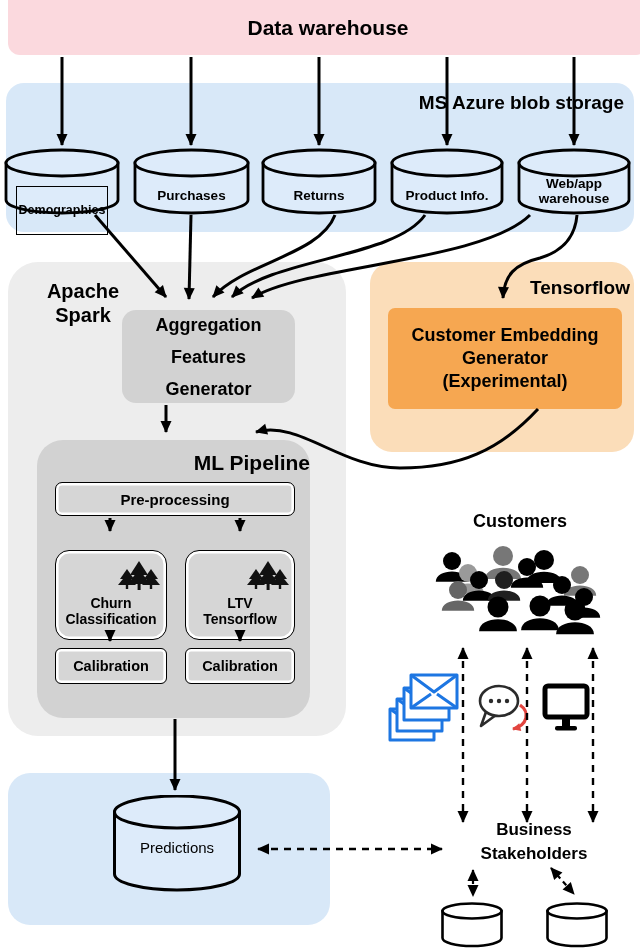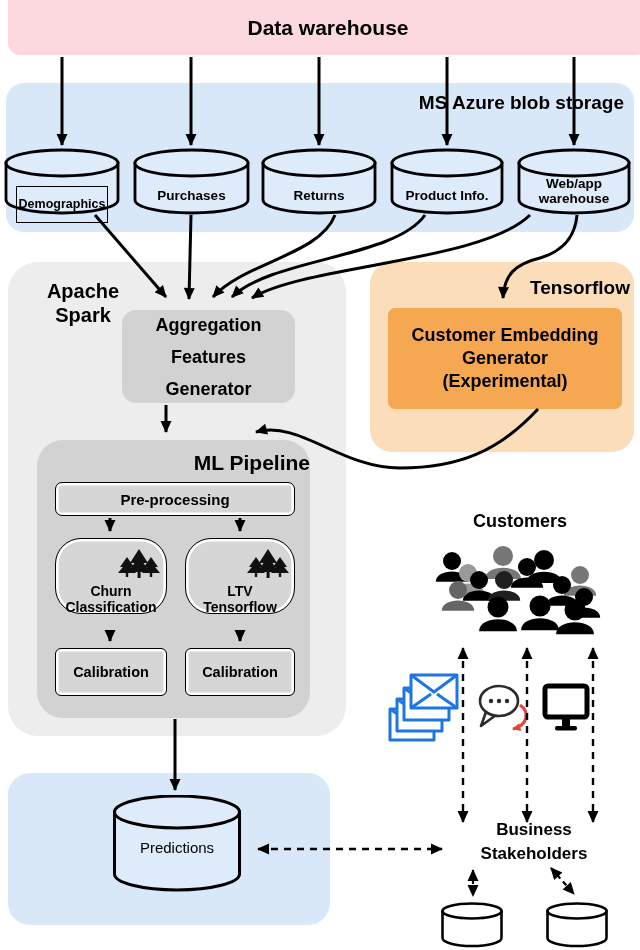--- a/index.html
+++ b/index.html
@@ -17,21 +17,21 @@
 
   .banner{left:8px;top:0;width:640px;height:55px;background:var(--pink);
     border-radius:0 0 12px 12px;display:flex;align-items:center;justify-content:center;
     font-size:21px;font-weight:bold}
 
   .azure{left:6px;top:83px;width:628px;height:149px;background:var(--azure);border-radius:18px}
   .azure-label{position:absolute;right:10px;top:9px;font-size:19px;font-weight:bold}
 
   .cyl{position:absolute}
   .cyl-label{position:absolute;left:0;right:0;text-align:center;font-weight:bold;font-size:13.5px;line-height:15px}
-  .cyl-label .boxed{display:inline-block;border:1.3px solid #000;padding:10px 2px;font-size:12.5px}
+  .cyl-label .boxed{display:inline-block;border:1.3px solid #000;padding:16px 2px;font-size:12.5px}
 
   .spark{left:8px;top:262px;width:338px;height:474px;background:var(--spark);border-radius:30px}
   .spark-label{position:absolute;left:26px;top:17px;width:98px;text-align:center;
     font-size:20px;font-weight:bold;line-height:24px}
 
   .tf{left:370px;top:262px;width:264px;height:190px;background:var(--tflight);border-radius:22px}
   .tf-label{position:absolute;right:4px;top:15px;font-size:19px;font-weight:bold}
 
   .aggbox{left:122px;top:310px;width:173px;height:93px;background:var(--boxgray);
     border-radius:14px;display:flex;align-items:center;justify-content:center;
@@ -40,27 +40,27 @@
   .embedbox{left:388px;top:308px;width:234px;height:101px;background:var(--tforange);
     border-radius:7px;display:flex;align-items:center;justify-content:center;
     font-size:18px;font-weight:bold;line-height:23px}
 
   .mlbox{left:37px;top:440px;width:273px;height:278px;background:var(--boxgray);border-radius:26px}
   .ml-title{position:absolute;left:0;right:0;top:11px;text-align:right;font-size:21px;font-weight:bold}
 
   .dbl{background:var(--innergray);border:1.6px solid #000;box-shadow:inset 0 0 0 2.6px #fff}
   .prebox{left:55px;top:482px;width:240px;height:34px;border-radius:7px;
     display:flex;align-items:center;justify-content:center;font-size:15px;font-weight:bold}
-  .modelbox{top:538px;height:76px;border-radius:26px}
+  .modelbox{top:550px;height:90px;border-radius:14px}
   .churn{left:55px;width:112px}
   .ltv{left:185px;width:110px}
   .model-label{position:absolute;left:0;right:0;top:44px;text-align:center;
     font-size:14px;font-weight:bold;line-height:16px}
   .forest{position:absolute;top:9px}
-  .calbox{top:648px;height:48px;border-radius:6px;display:flex;align-items:center;
+  .calbox{top:648px;height:36px;border-radius:6px;display:flex;align-items:center;
     justify-content:center;font-size:14.5px;font-weight:bold}
   .cal-l{left:55px;width:112px}
   .cal-r{left:185px;width:110px}
 
   .predregion{left:8px;top:773px;width:322px;height:152px;background:var(--azure);border-radius:22px}
   .predcyl{left:112px;top:795px;width:130px;height:98px}
   .pred-label{position:absolute;left:0;right:0;top:44px;text-align:center;font-size:15px}
 
   .customers-label{left:430px;top:511px;width:180px;text-align:center;font-size:18px;font-weight:bold}
   .stakeholders-label{left:448px;top:818px;width:172px;text-align:center;

